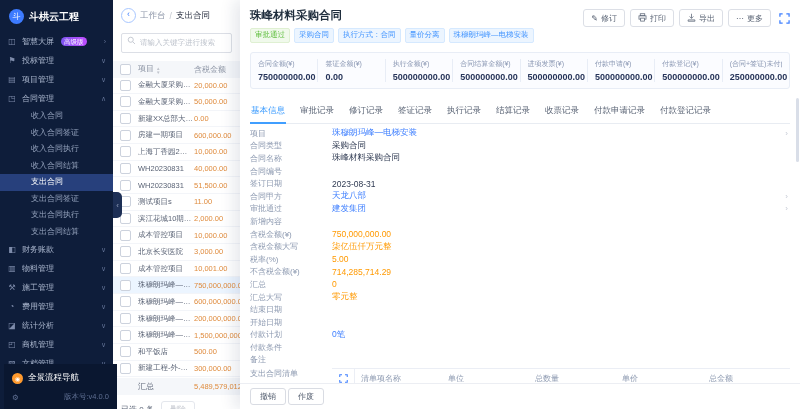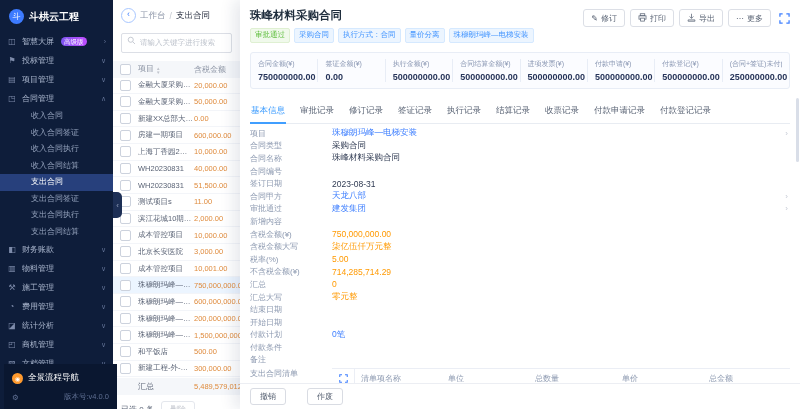--- a/index.html
+++ b/index.html
@@ -82,21 +82,21 @@
   .fvalue{color:#2f3a52;white-space:nowrap;}
   .fvalue.link{color:#4080ff;cursor:pointer;}
   .fvalue.orange{color:#ff9900;}
   .fchevron{position:absolute;right:2px;color:#c5cad4;font-size:8px;}
   .inv-row{display:flex;align-items:flex-start;margin-top:2px;font-size:8px;}
   .inv-table{flex:1;display:flex;align-items:stretch;border-top:1px solid #ebeef5;border-bottom:1px solid #ebeef5;height:18px;}
   .inv-icon-cell{width:22px;border-right:1px solid #ebeef5;display:flex;align-items:center;justify-content:center;color:#4080ff;cursor:pointer;}
   .inv-cols{flex:1;display:flex;align-items:center;}
   .inv-col{flex:1;font-size:8px;color:#8c99b0;padding-left:6px;white-space:nowrap;overflow:hidden;}
   .drawer-footer{position:absolute;left:0;right:0;bottom:0;height:25px;border-top:1px solid #eceef3;background:#fff;
-                 display:flex;align-items:center;gap:21px;padding:0 10px;}
+                 display:flex;align-items:center;gap:2px;padding:0 10px;}
   .dfbtn{height:17px;padding:0 9px;border:1px solid #d9dce3;border-radius:3px;background:#fff;color:#5a6475;font-size:8px;cursor:pointer;}
   .scroll-thumb{position:absolute;right:1px;top:98px;width:3px;height:64px;background:#d9dee8;border-radius:2px;cursor:pointer;}
 </style>
 </head>
 <body>
 
 <div class="sidebar">
   <div class="logo-row">
     <span class="logo-icon">斗</span>
     <span class="logo-title">斗栱云工程</span>

